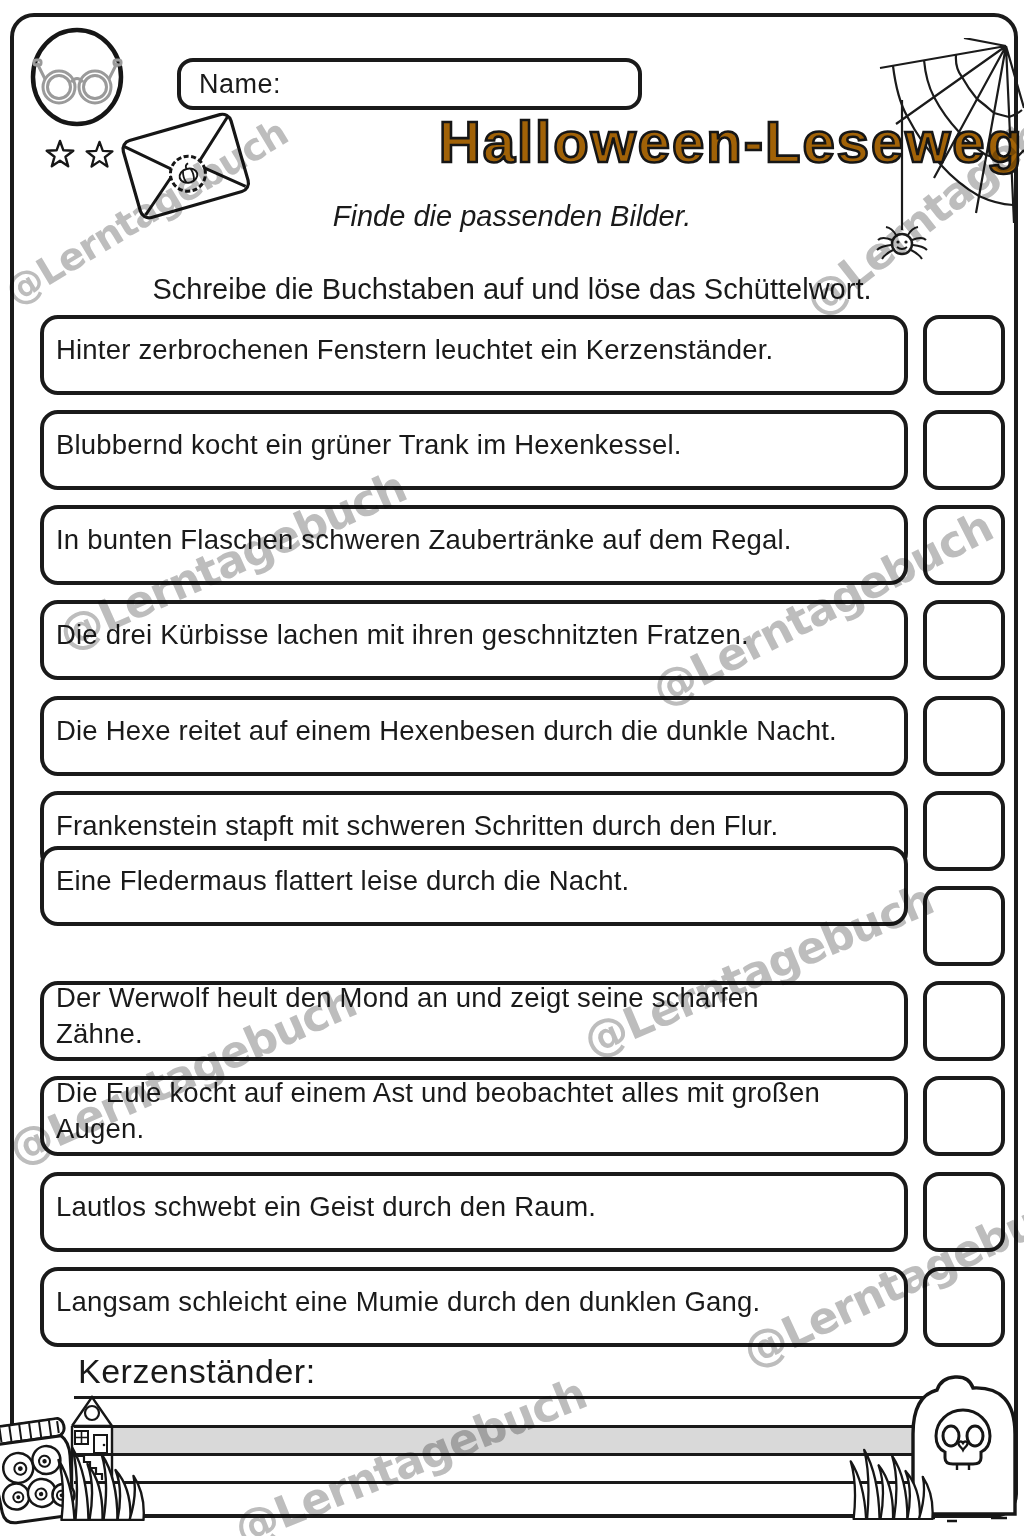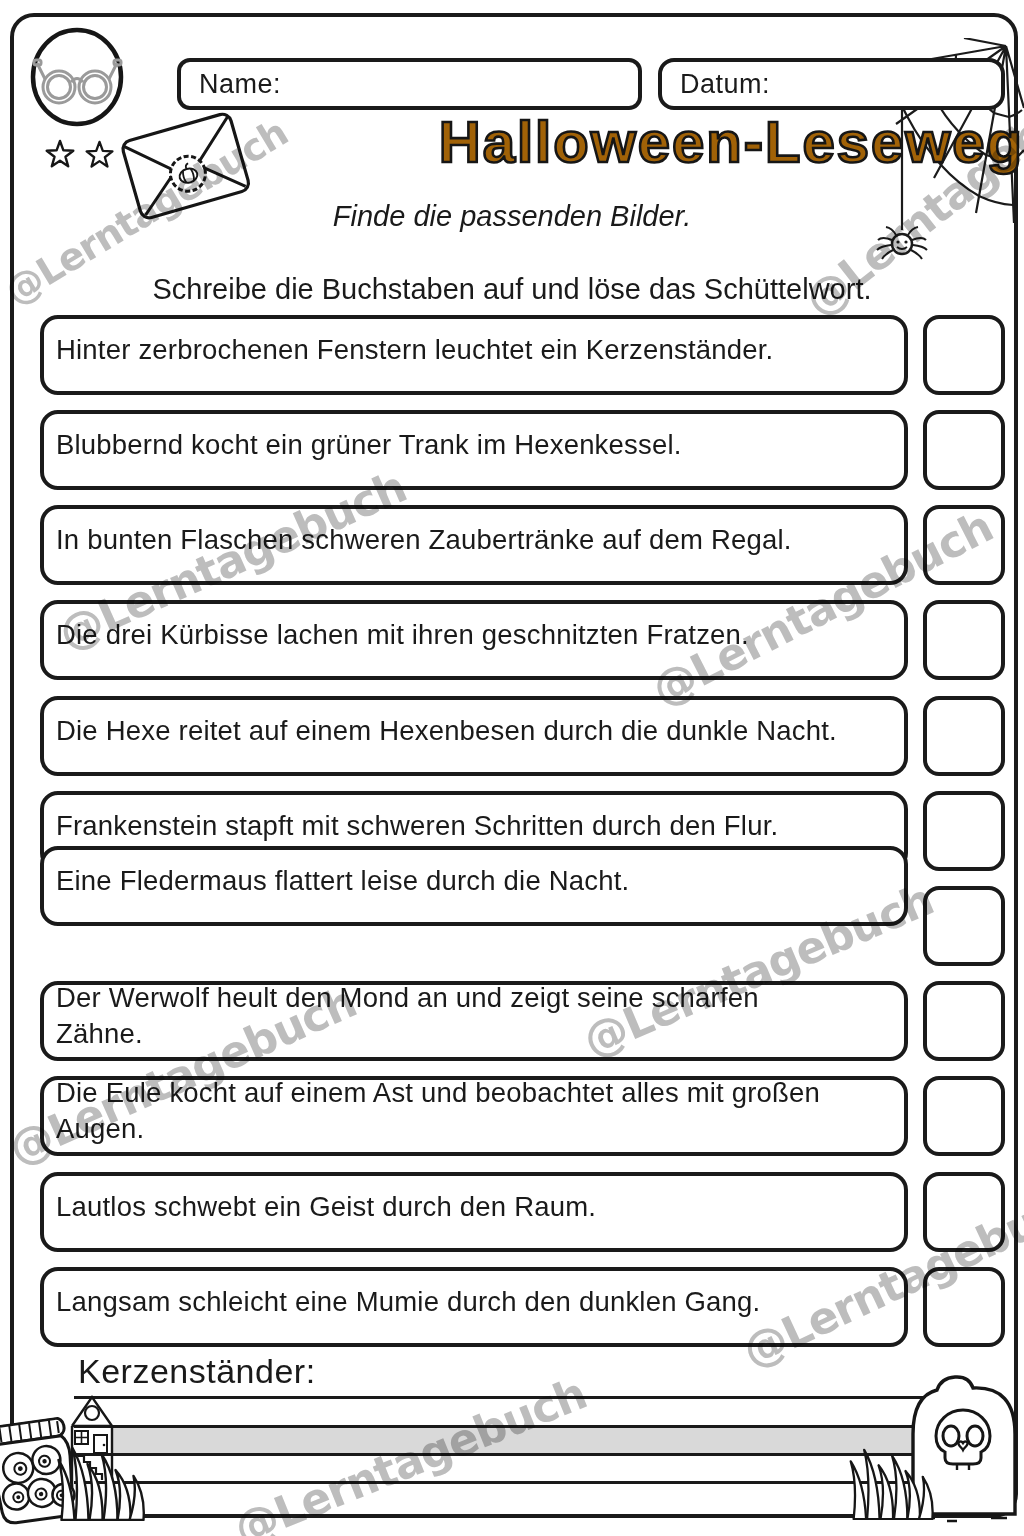--- a/index.html
+++ b/index.html
@@ -9,21 +9,21 @@
   }
   html,body{margin:0;padding:0;background:#e8e8e8;}
   .page{position:relative;width:1024px;height:1536px;background:#fff;overflow:hidden;
         font-family:"Liberation Sans",sans-serif;color:var(--ink);}
   .page-border{position:absolute;left:10px;top:13px;width:1008px;height:1505px;
         border:4.5px solid var(--ink);border-radius:24px;box-sizing:border-box;z-index:1;}
   
   .field-box{position:absolute;top:58px;height:52px;border:4px solid var(--ink);
         border-radius:16px;box-sizing:border-box;background:#fff;z-index:2;
         display:flex;align-items:center;padding-left:18px;font-size:27px;letter-spacing:.5px;}
-  .name-box{left:177px;width:465px;border-radius:13px;}
+  .name-box{left:177px;width:465px;}
   .date-box{left:658px;width:347px;}
   
   .title{position:absolute;left:0;top:108px;width:100%;text-align:right;z-index:2;
         font-size:58px;font-weight:bold;letter-spacing:2px;color:#a16207;
         -webkit-text-stroke:2.6px #161616;}
   @supports not (-webkit-text-stroke:1px black){.title{color:#161616;}}
   .sub1{position:absolute;left:0;top:200px;width:100%;text-align:center;font-size:29px;z-index:2;font-style:italic;}
   .sub2{position:absolute;left:0;top:233px;width:100%;text-align:center;font-size:29px;z-index:2;margin-top:40px;}
   
   .row{position:absolute;left:40px;width:868px;height:80px;border:4px solid var(--ink);
@@ -110,23 +110,20 @@
         <circle cx="42" cy="204" r="1.6" fill="#1b1b1b"></circle>
         <circle cx="50" cy="204" r="1.6" fill="#1b1b1b"></circle>
         <path d="M41,209 Q46,213 51,209" fill="none" stroke="#1b1b1b" stroke-width="1.8"></path>
       </g>
     </svg>
   </div>
 
   <div class="field-box name-box">
     <span>Name:</span>
   </div>
-  <div class="field-box date-box">
-    <span>Datum:</span>
-  </div>
 
   <div class="title">Halloween-Leseweg</div>
   <div class="sub1">Finde die passenden Bilder.</div>
   <div class="sub2">Schreibe die Buchstaben auf und löse das Schüttelwort.</div>
 
   <div class="row" style="top:315px">
       <span>Hinter zerbrochenen Fenstern leuchtet ein Kerzenständer.</span>
     </div>
   <div class="check" style="top:315px"></div>
   <div class="row" style="top:410px">

